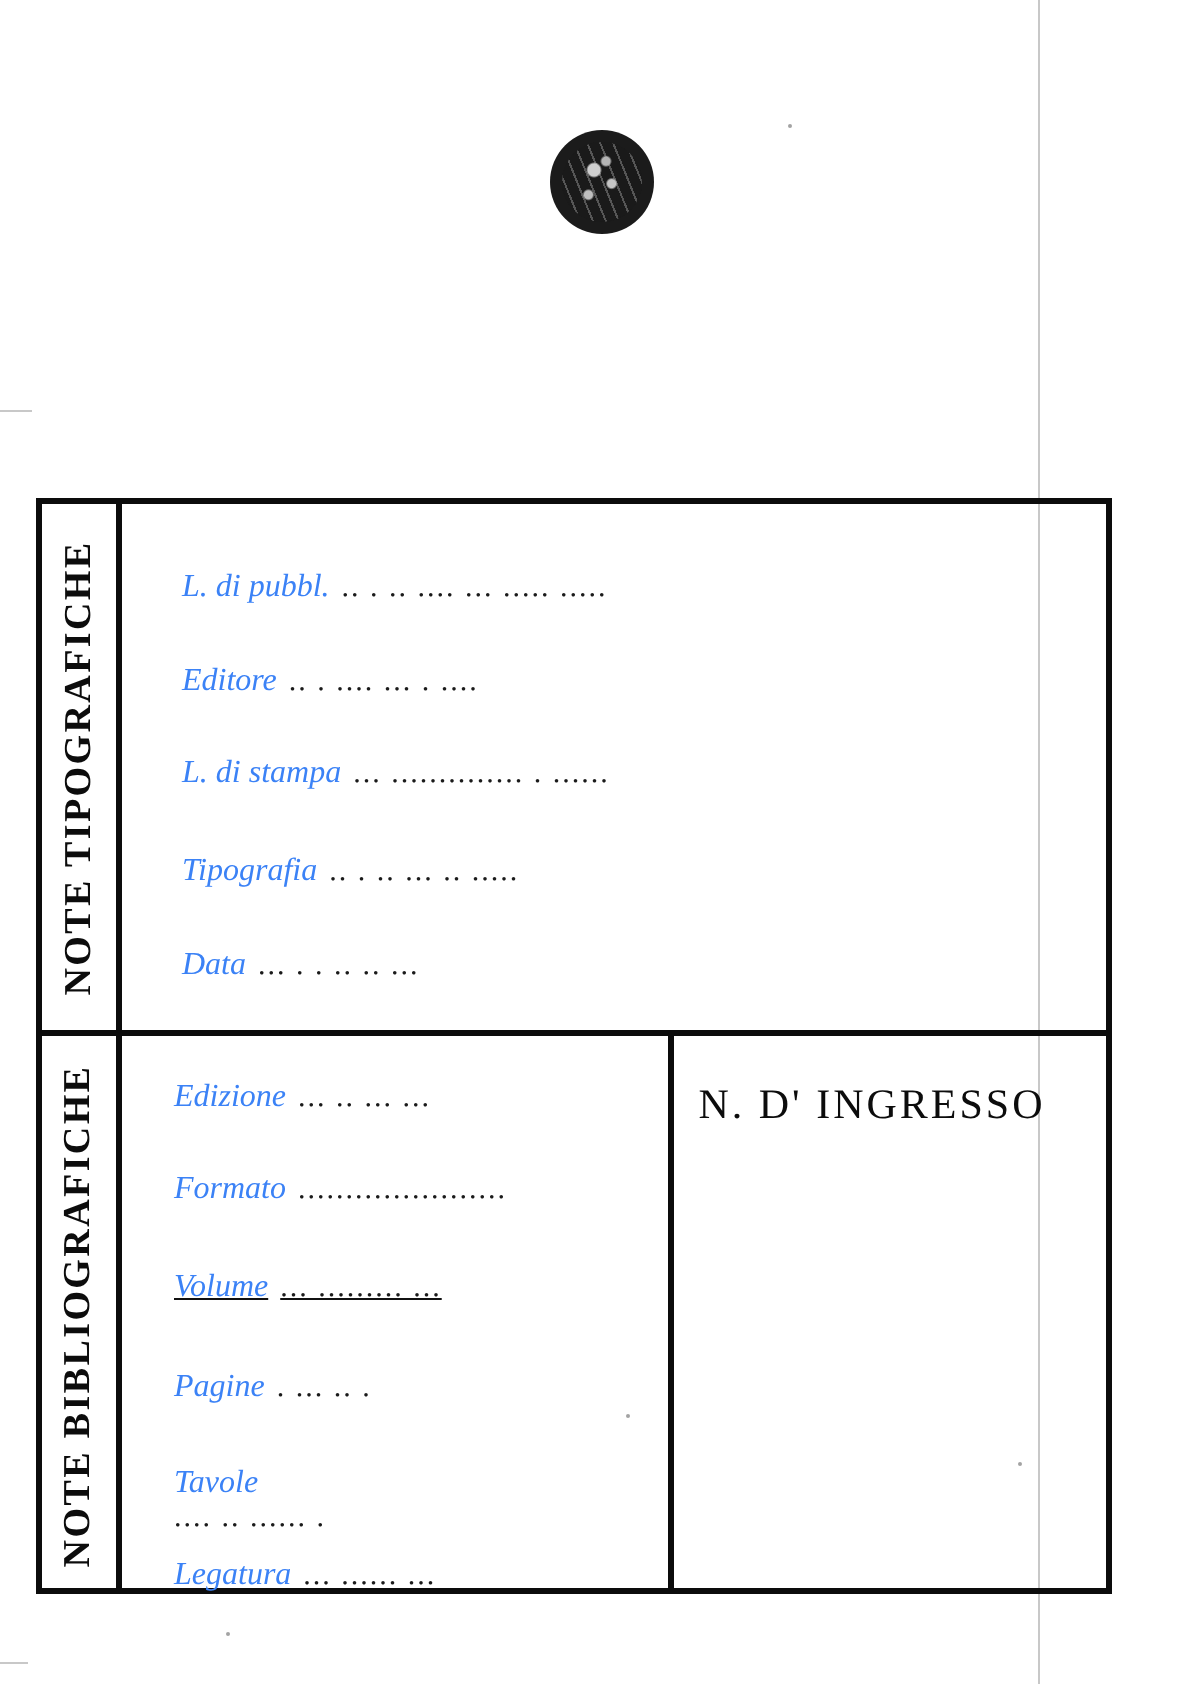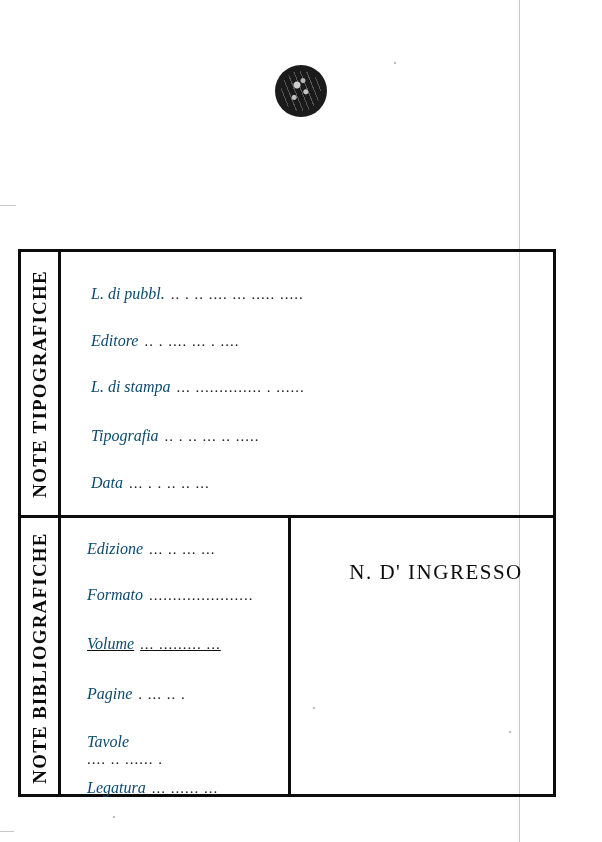--- a/index.html
+++ b/index.html
@@ -129,21 +129,21 @@
     position: absolute;
     left: 0;
     display: flex;
     align-items: baseline;
     white-space: nowrap;
   }
   .label {
     font-family: "Liberation Serif", serif;
     font-style: italic;
     font-size: 16px;
-    color: #0c4a6e;
+    color: #3b82f6;
     margin-right: 6px;
   }
   .leader {
     font-family: "Liberation Serif", serif;
     font-size: 15px;
     color: #1a1a1a;
     letter-spacing: 1px;
   }
 
   
@@ -151,21 +151,21 @@
   .r2 { top: 80px;  left: 30px; }
   .r3 { top: 126px; left: 30px; }
   .r4 { top: 175px; left: 30px; }
   .r5 { top: 222px; left: 30px; }
 
   
   .bib-col {
     position: absolute;
     left: 40px;
     top: 0;
-    width: 230px;
+    width: 276px;
     bottom: 0;
     border-right: 3px solid #0c0c0c;
     box-sizing: border-box;
   }
   .b1 { top: 22px;  left: 26px; }
   .b2 { top: 68px;  left: 26px; }
   .b3 { top: 117px; left: 26px; text-decoration: underline; }
   .b4 { top: 167px; left: 26px; }
   .b5 { top: 215px; left: 26px; flex-direction: column; }
   .b6 { top: 261px; left: 26px; }
@@ -173,21 +173,20 @@
   .ingresso {
     position: absolute;
     left: 298px;
     right: 0;
     top: 22px;
     text-align: center;
     font-family: "Liberation Serif", serif;
     font-size: 21px;
     letter-spacing: 1.5px;
     color: #0c0c0c;
-    margin-top: 20px;
   }
 </style>
 </head>
 <body>
 
 <div class="artifact v-line" style="left:519px; top:0; height:842px;"></div>
 <div class="artifact h-tick" style="left:0; top:205px; width:16px;"></div>
 <div class="artifact h-tick" style="left:0; top:831px; width:14px;"></div>
 <div class="dot" style="left:394px; top:62px;"></div>
 <div class="dot" style="left:313px; top:707px;"></div>

